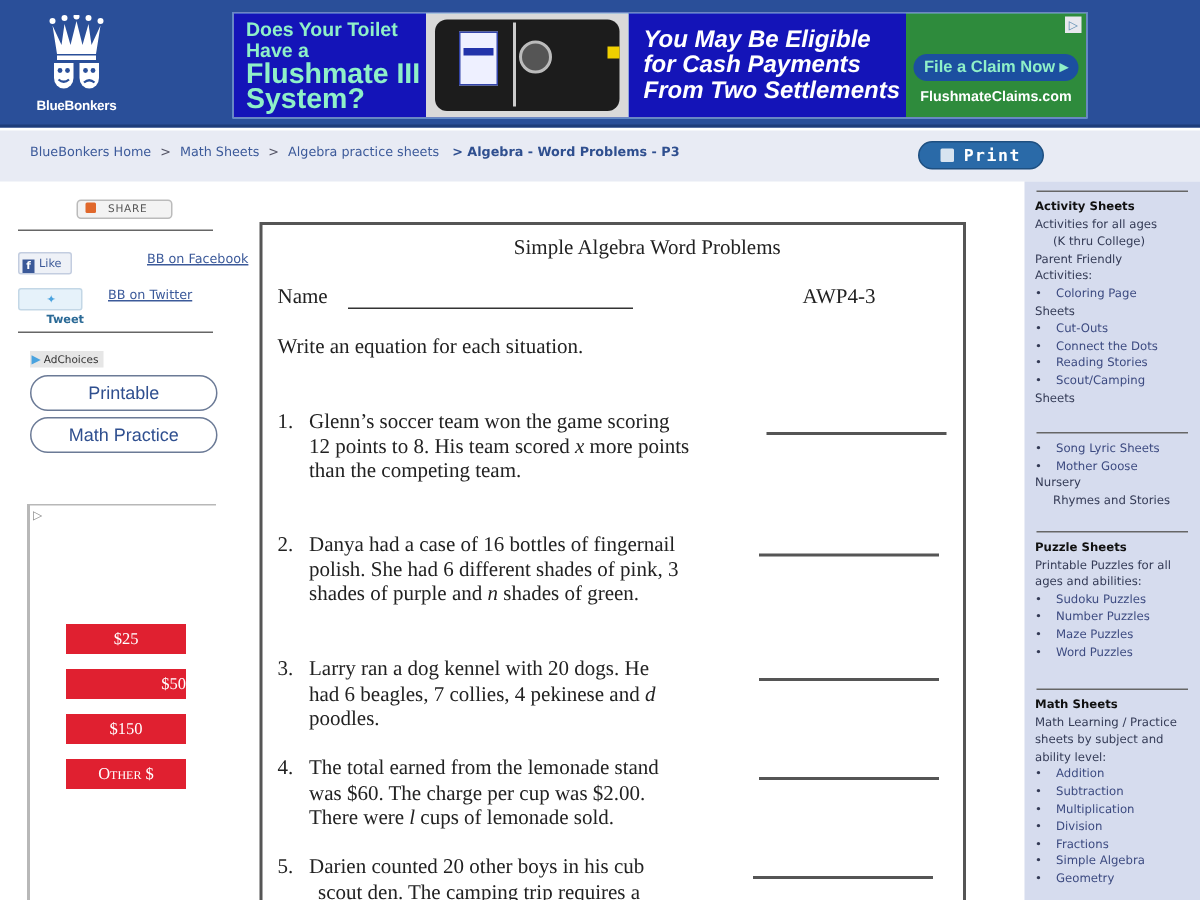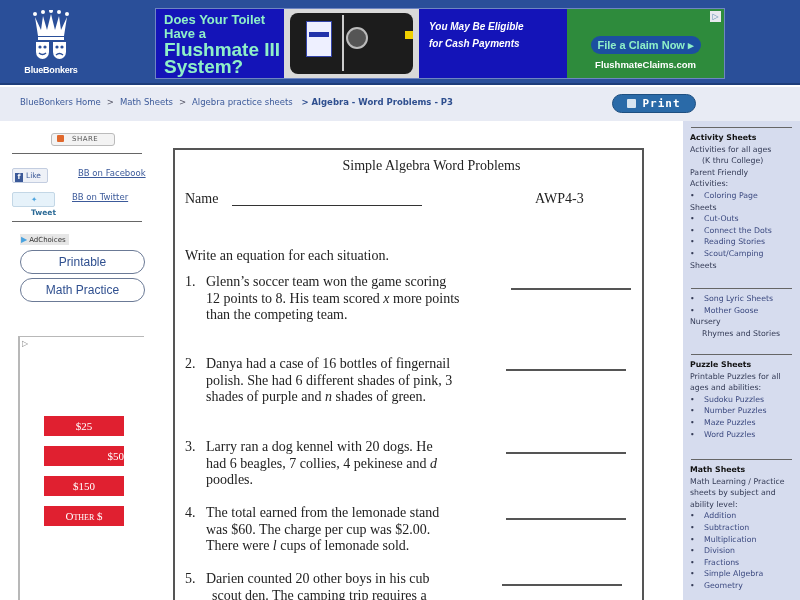--- a/index.html
+++ b/index.html
@@ -16,21 +16,21 @@
   .ad-left { width: 128px; background: #1414b8; padding: 4px 0 0 8px; font-family: "Liberation Sans", sans-serif; font-weight: bold; color: #8ff0c8; line-height: 14px; }
   .ad-left .l1 { font-size: 13px; }
   .ad-left .l2 { font-size: 19px; line-height: 17px; }
   .ad-photo { width: 135px; height: 69px; background: #d9d9d9; position: relative; overflow: hidden; }
   .ad-photo .tank { position: absolute; left: 6px; top: 4px; width: 123px; height: 61px; border-radius: 8px; background: #1c1c1c; }
   .ad-photo .label { position: absolute; left: 22px; top: 12px; width: 26px; height: 36px; background: #eef0ff; border: 1px solid #3344aa; }
   .ad-photo .label::before { content: ""; position: absolute; left: 2px; top: 10px; width: 20px; height: 5px; background: #2233aa; }
   .ad-photo .valve { position: absolute; left: 62px; top: 18px; width: 22px; height: 22px; border-radius: 50%; border: 2px solid #bbb; background: #555; }
   .ad-photo .wire { position: absolute; left: 58px; top: 6px; width: 2px; height: 56px; background: #ccc; }
   .ad-photo .yellow { position: absolute; right: 6px; top: 22px; width: 8px; height: 8px; background: #f0d000; }
-  .ad-mid { width: 148px; background: #1414b8; color: #ffffff; font-family: "Liberation Sans", sans-serif; font-weight: bold; font-style: italic; font-size: 10px; line-height: 17px; padding: 9px 0 0 10px; }
+  .ad-mid { width: 185px; background: #1414b8; color: #ffffff; font-family: "Liberation Sans", sans-serif; font-weight: bold; font-style: italic; font-size: 16px; line-height: 17px; padding: 9px 0 0 10px; }
   .ad-right { flex: 1; background: #2e8b3c; position: relative; text-align: center; }
   .ad-cta { display: inline-block; margin-top: 27px; width: 110px; height: 18px; background: #1c4fa0; border-radius: 9px; color: #8ff0c8; font-size: 11px; font-weight: bold; line-height: 18px; font-family: "Liberation Sans", sans-serif; }
   .ad-url { color: #fff; font-size: 9.5px; font-weight: bold; margin-top: 5px; font-family: "Liberation Sans", sans-serif; }
   .adchoice-tri { position: absolute; right: 3px; top: 2px; width: 11px; height: 11px; background: #e8e8ee; color: #5a8ab0; font-size: 8px; line-height: 11px; text-align: center; }
 
   
   .crumbbar { position: absolute; left: 0; top: 87px; width: 800px; height: 34px; background: #e8ebf4; }
   .breadcrumb { position: absolute; left: 20px; top: 10px; font-size: 8.5px; color: #3c5a9a; font-family: "DejaVu Sans", sans-serif; white-space: nowrap; text-align: center; }
   .breadcrumb .sep { color: #556; margin: 0 6px; }
   .breadcrumb .current { font-weight: bold; color: #2f4f8f; }
@@ -53,21 +53,21 @@
   .donate-frame .tri { position: absolute; left: 2px; top: 2px; color: #888; font-size: 8px; }
   .donate-title { position: absolute; left: 28px; top: 28px; width: 70px; text-align: center; color: #222; font-family: "Liberation Serif", serif; font-size: 11px; line-height: 14px; font-variant: small-caps; letter-spacing: 0.6px; }
   .donate-btn { position: absolute; left: 24px; width: 80px; height: 20px; background: #e02030; color: #fff; font-family: "Liberation Serif", serif; font-size: 11px; line-height: 20px; text-align: center; font-variant: small-caps; }
 
   
   .sheet { position: absolute; left: 173px; top: 148px; width: 471px; height: 460px; border: 2px solid #555; background: #fff; font-family: "Liberation Serif", serif; color: #222; }
   .sheet-title { position: absolute; left: 0; width: 100%; top: 8px; text-align: center; font-size: 14px; padding-left: 46px; }
   .name-label { position: absolute; left: 10px; top: 41px; font-size: 14px; }
   .name-line { position: absolute; left: 57px; top: 55px; width: 190px; height: 1px; background: #333; }
   .code { position: absolute; left: 360px; top: 41px; font-size: 14px; }
-  .instr { position: absolute; left: 10px; top: 74px; font-size: 14px; margin-top: 24px; }
+  .instr { position: absolute; left: 10px; top: 74px; font-size: 14px; }
   .problem { position: absolute; left: 10px; width: 320px; font-size: 14px; line-height: 16.5px; }
   .problem .num { position: absolute; left: 0; top: 0; }
   .problem .txt { display: block; margin-left: 21px; }
   .ans-line { position: absolute; height: 1.5px; background: #555; width: 120px; }
   i.var { font-style: italic; }
 
   
   .right { position: absolute; left: 683px; top: 121px; width: 117px; height: 479px; background: #d6dcee; font-family: "DejaVu Sans", sans-serif; font-size: 7.8px; color: #333a55; line-height: 11.6px; padding-left: 7px; }
   .right .rhr { height: 1px; background: #666; margin: 0 4px 4px 1px; }
   .right .h { font-weight: bold; color: #111; }
@@ -112,20 +112,21 @@
     <div class="ad-photo">
       <div class="tank"></div>
         <div class="label"></div>
         <div class="wire"></div>
         <div class="valve"></div>
         <div class="yellow"></div>
     </div>
     <div class="ad-mid">
       <div>You May Be Eligible</div>
       <div>for Cash Payments</div>
+      <div>From Two Settlements</div>
     </div>
     <div class="ad-right">
       <div class="adchoice-tri">▷</div>
       <div class="ad-cta">File a Claim Now ▸</div>
       <div class="ad-url">FlushmateClaims.com</div>
     </div>
   </div>
 </div>
 
 <div class="crumbbar">
@@ -133,21 +134,21 @@
     <span>BlueBonkers Home</span><span class="sep">&gt;</span><span>Math Sheets</span><span class="sep">&gt;</span><span>Algebra practice sheets</span>
     <span style="margin-left:6px" class="current">&gt; Algebra - Word Problems - P3</span>
   </div>
 </div>
 <div class="print-btn"><span class="ico"></span><span>Print</span></div>
 
 <div class="left">
   <div class="share-btn"><span class="plus"></span><span>SHARE</span></div>
   <div class="hr" style="left:12px; top:32px; width:130px;"></div>
   <div class="fb-like"><span class="f">f</span><span>Like</span></div>
-  <div class="link" style="left:48px; top:47px;padding-left:30px;">BB on Facebook</div>
+  <div class="link" style="left:68px; top:47px;padding-left:30px;">BB on Facebook</div>
   <div class="tw-btn"><span style="color:#4aa3df">✦</span> <span>Tweet</span></div>
   <div class="link" style="left:72px; top:71px;">BB on Twitter</div>
   <div class="hr" style="left:12px; top:100px; width:130px;"></div>
   <div class="adchoices"><span class="tri">▶</span><span>AdChoices</span></div>
   <div class="pill" style="top:129px;">Printable</div>
   <div class="pill" style="top:157px;">Math Practice</div>
 
   <div class="donate-frame">
     <span class="tri">▷</span>
     <div class="donate-btn" style="top:79px;">$25</div>

